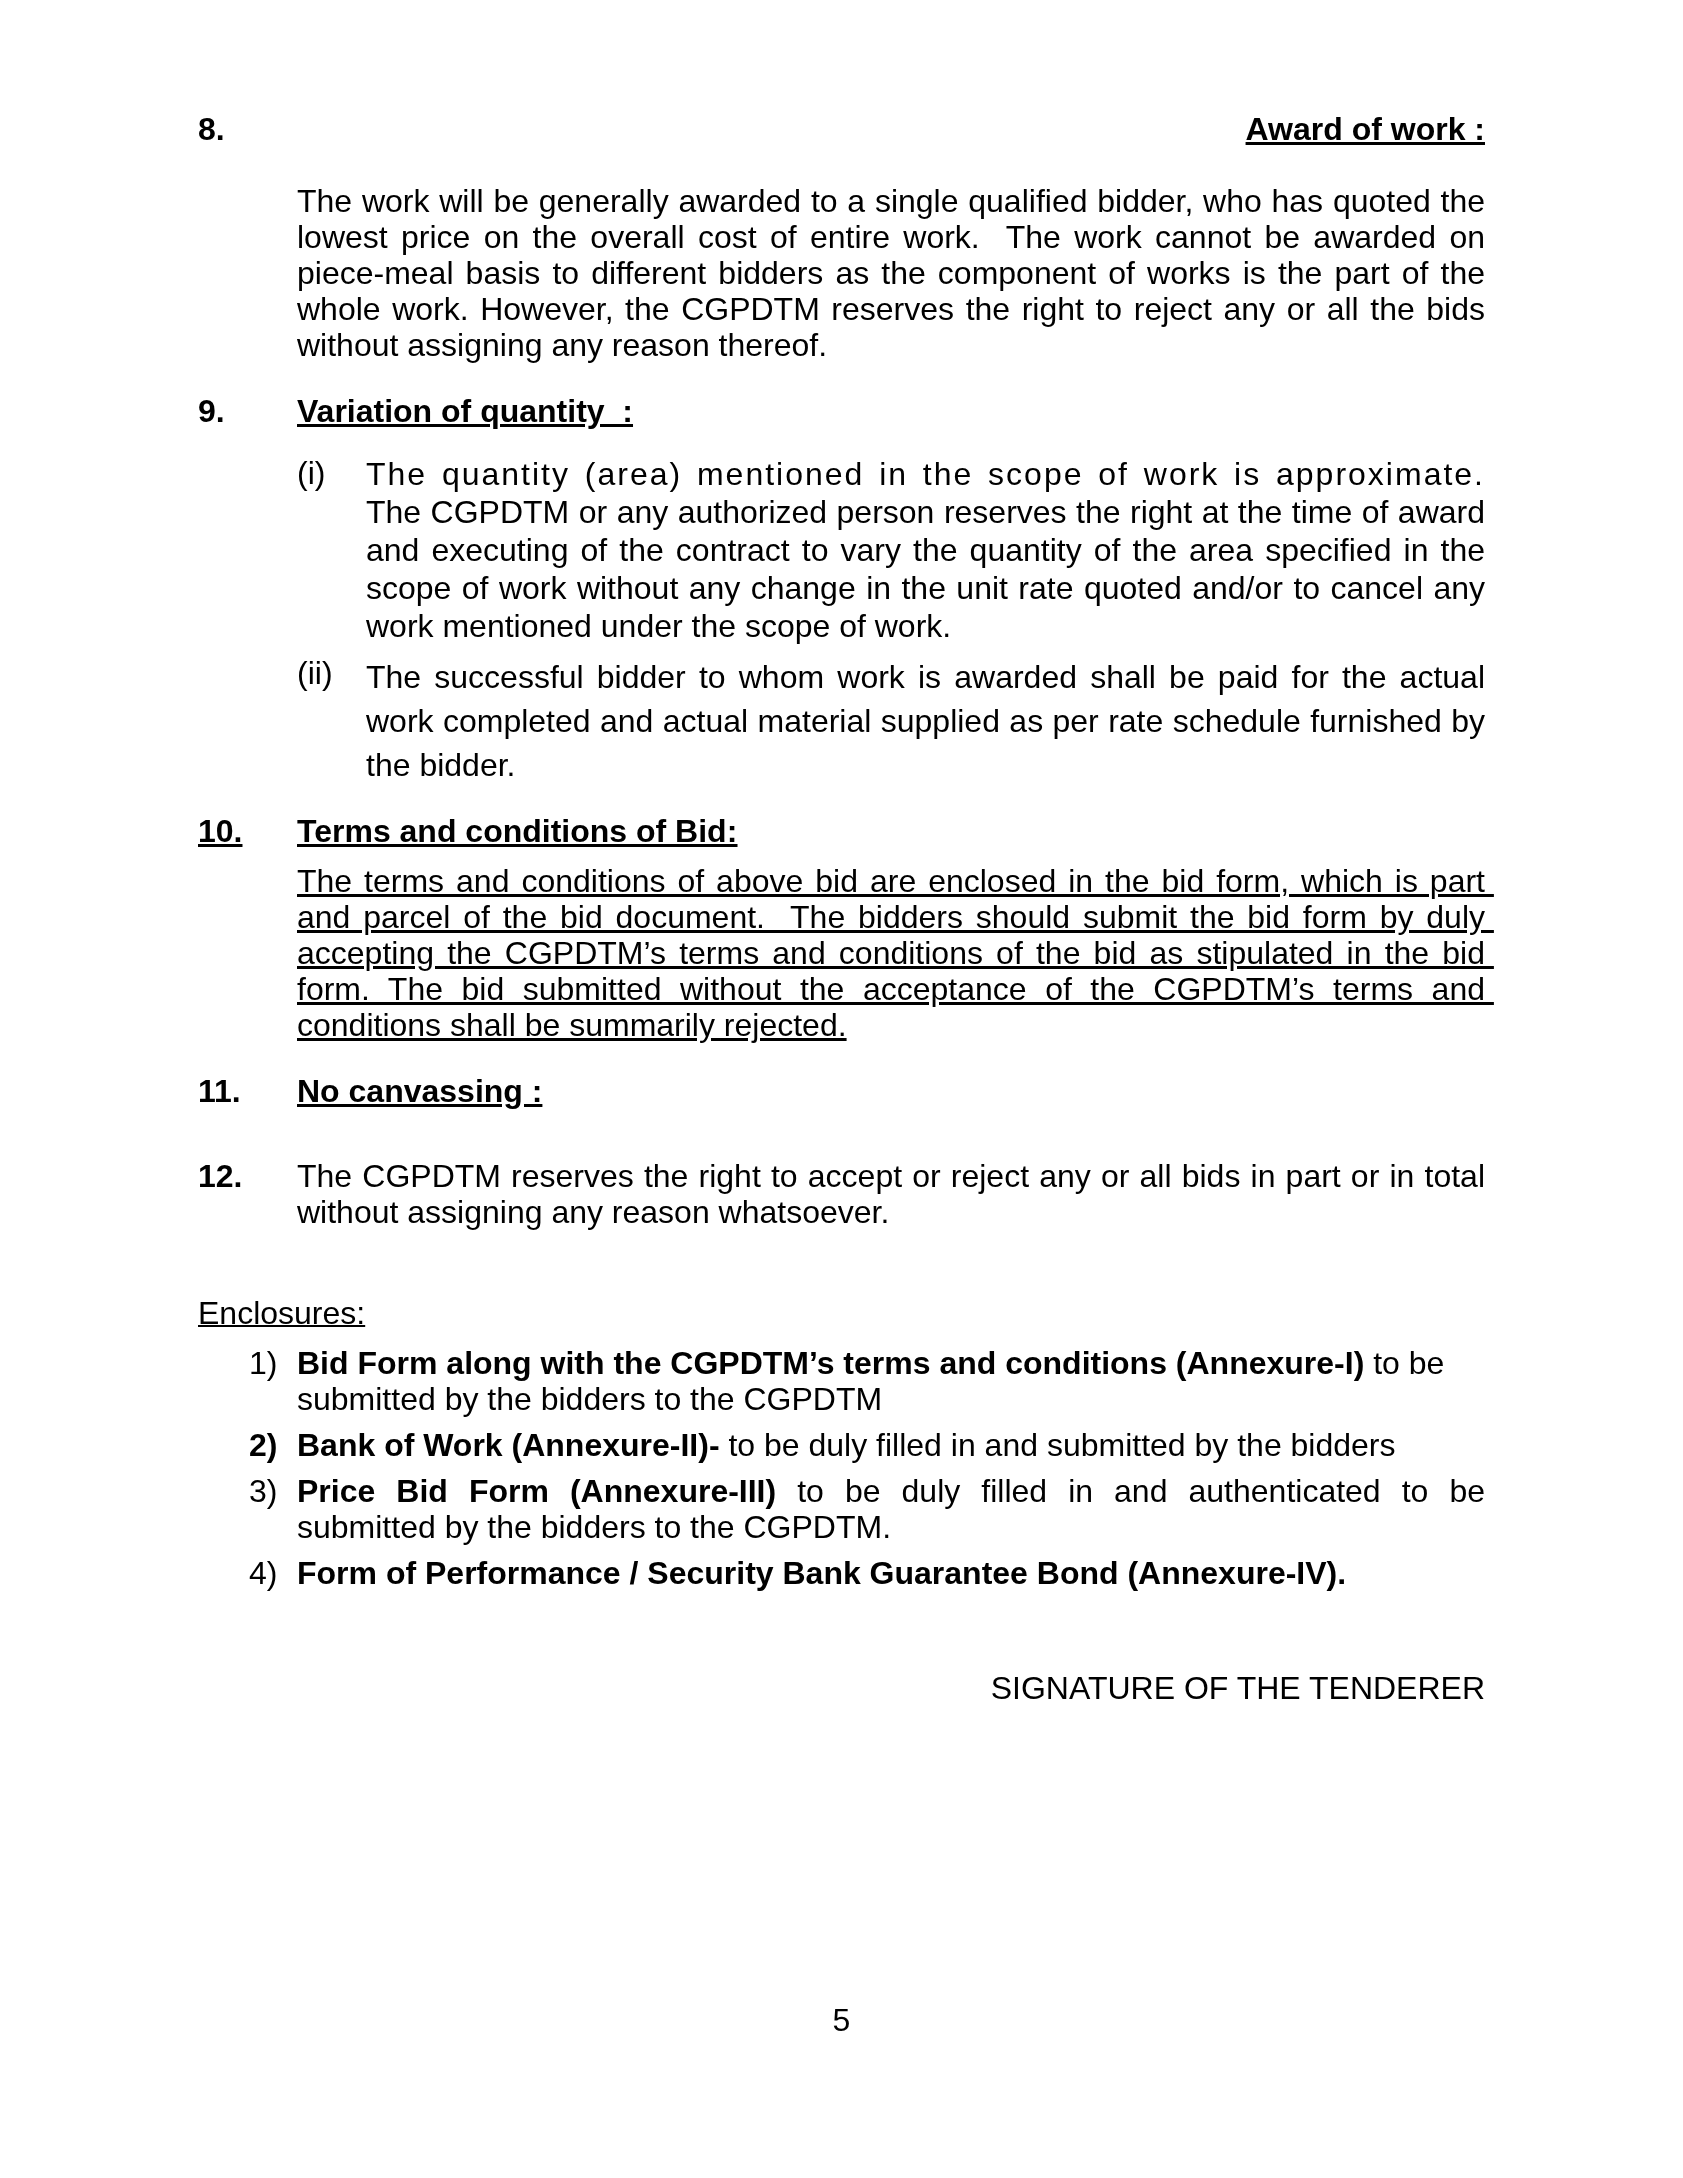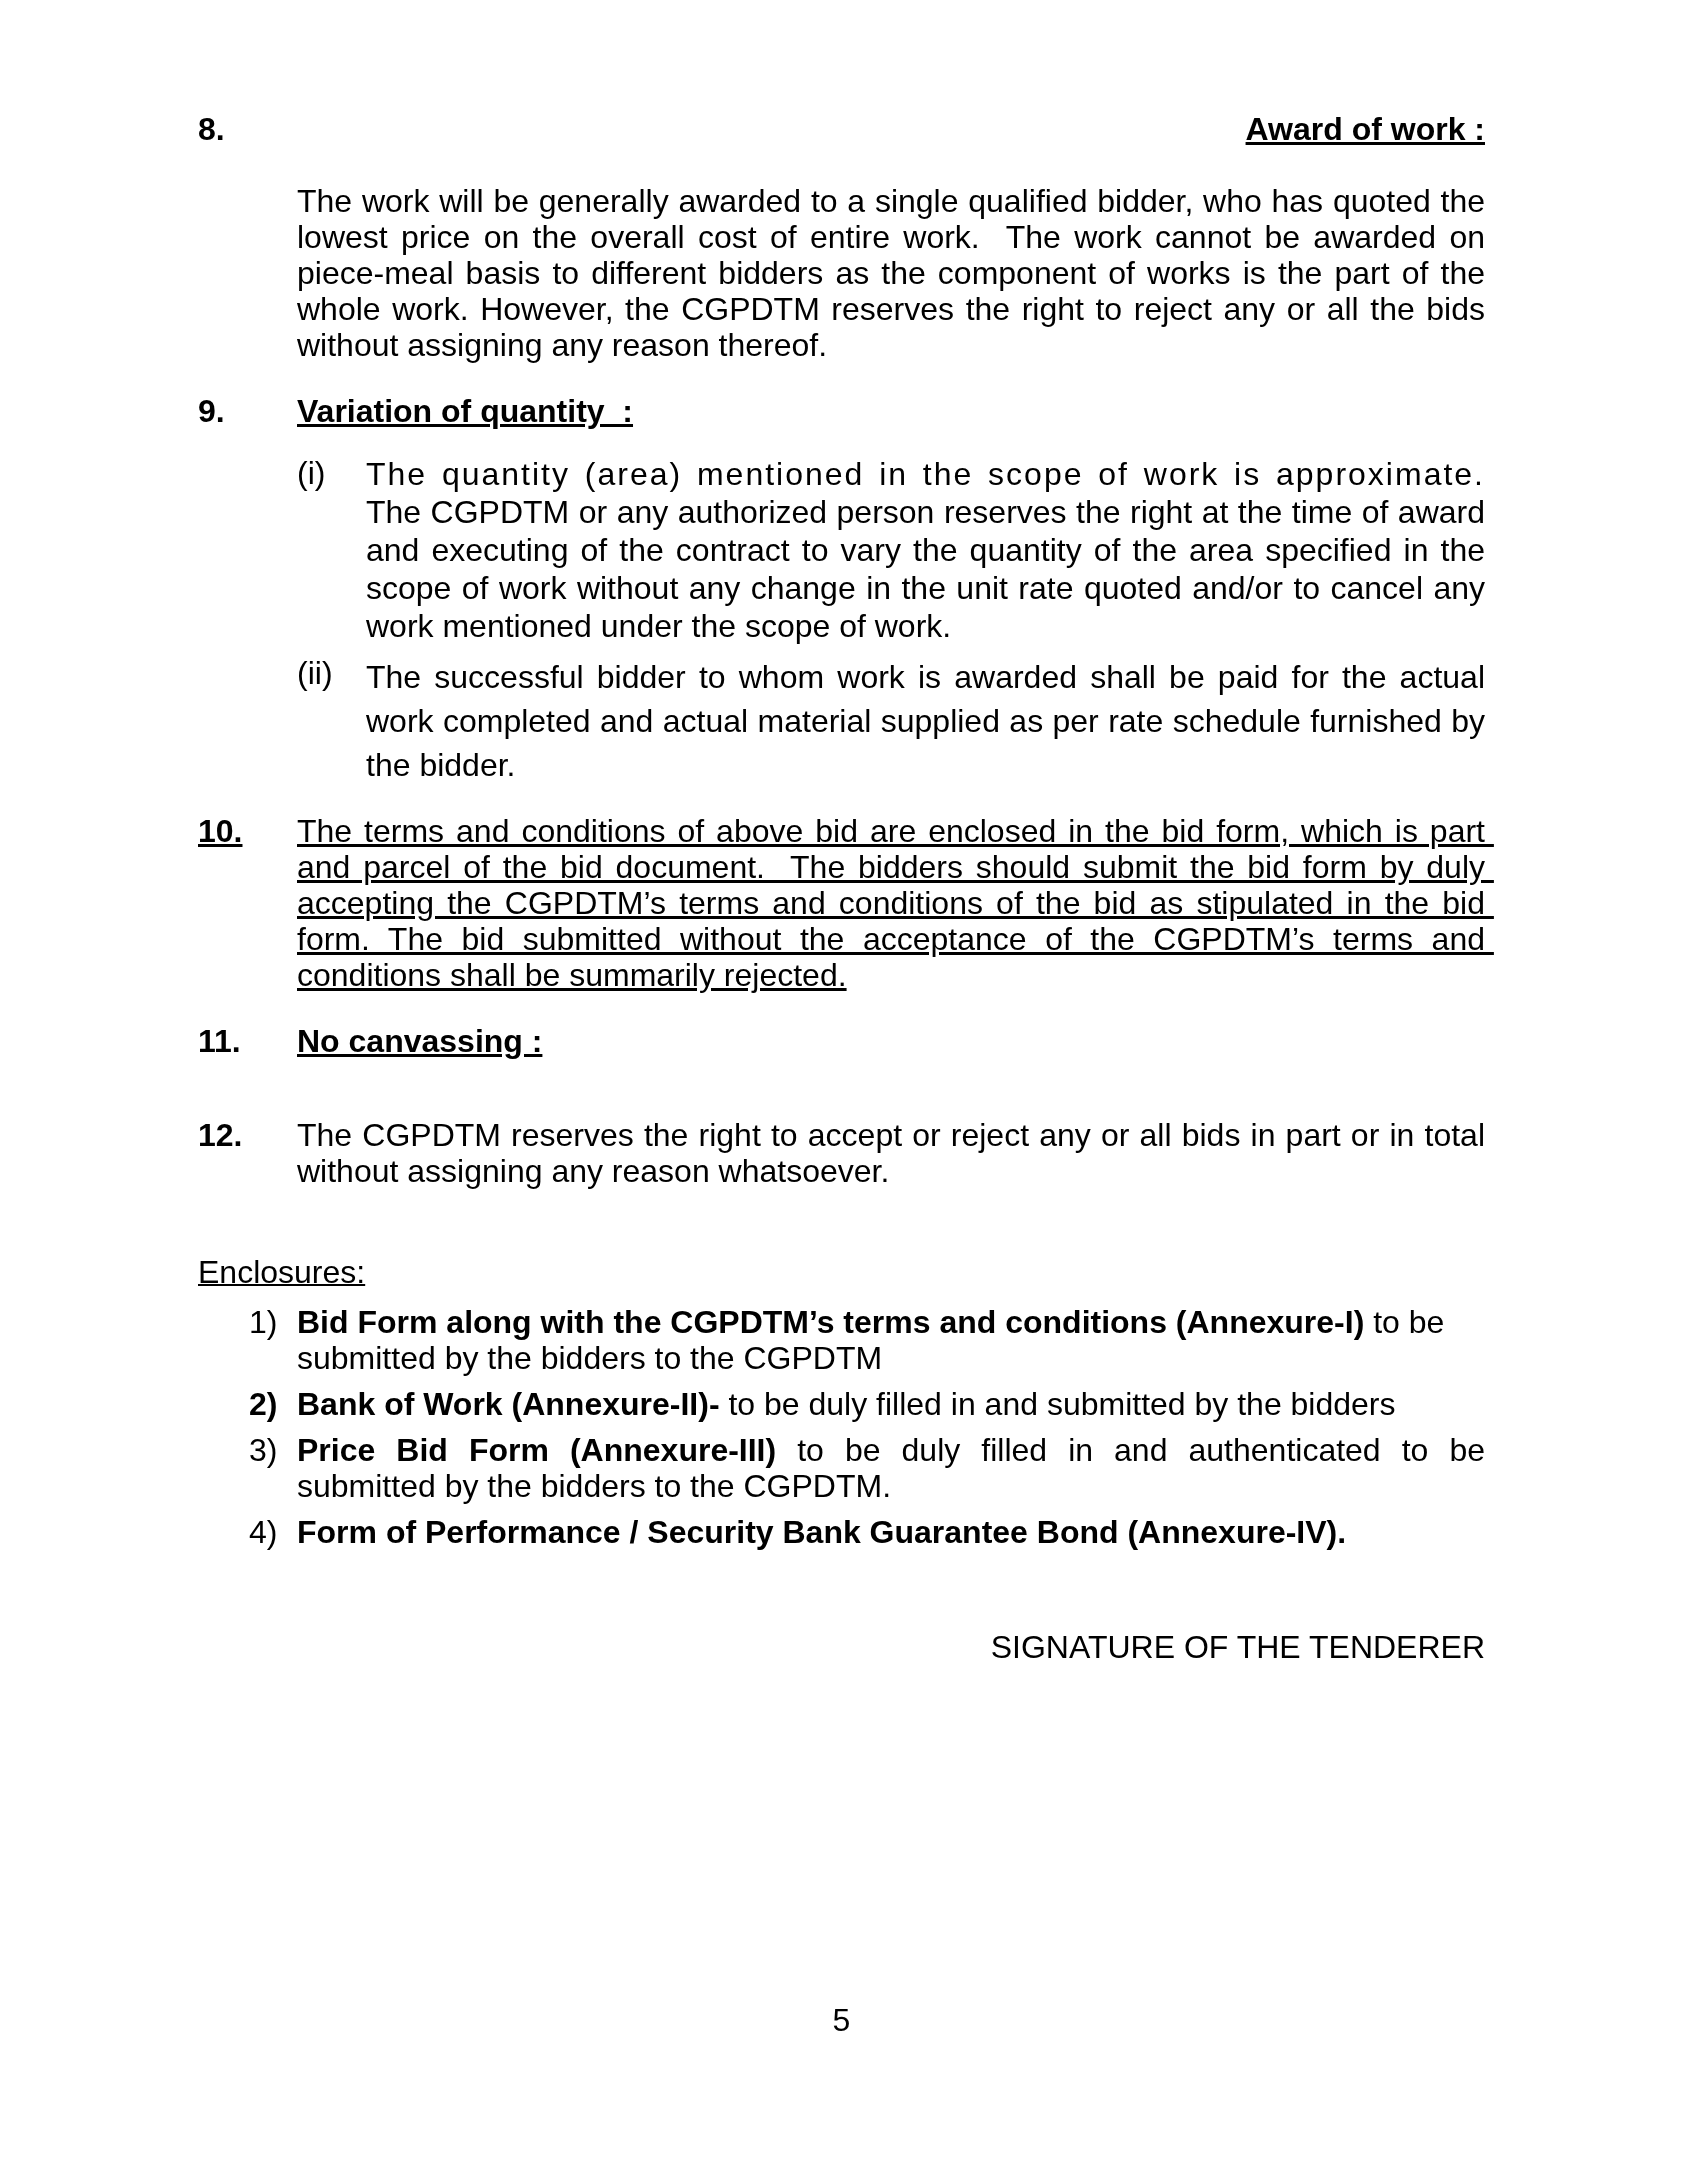--- a/index.html
+++ b/index.html
@@ -36,21 +36,21 @@
   #sec9 { margin-top: 30px; }
   #sec9 .sec-heading { margin-bottom: 26px; }
   .subitem { display: grid; grid-template-columns: 69px 1fr; }
   .subitem-i { margin-bottom: 10px; }
   .lh38 { line-height: 38px; }
   .lh44 { line-height: 44px; }
   .lead { letter-spacing: 2px; }
   #sec10 { margin-top: 26px; text-decoration: underline; }
   #sec10 .sec-heading { margin-bottom: 14px; }
   #sec11 { margin-top: 30px; }
-  #sec11 .sec-heading { margin-bottom: 26px; }
+  #sec11 .sec-heading { margin-bottom: 17px; }
   #sec12 { margin-top: 32px; }
   .enclosures { margin-top: 65px; }
   .enc-heading {
     text-decoration: underline;
     text-decoration-thickness: 2px;
     margin-bottom: 14px;
   }
   .enc-list { margin-left: 51px; }
   .enc-item { display: grid; grid-template-columns: 48px 1fr; margin-bottom: 10px; }
   .enc-item.spaced .enc-text { line-height: 36px; }
@@ -91,20 +91,21 @@
         <div class="subitem">
           <div class="sub-marker">(ii)</div>
           <div class="para lh44">The successful bidder to whom work is awarded shall be paid for the actual work completed and actual material supplied as per rate schedule furnished by the bidder.</div>
         </div>
       </div>
     </div>
 
     <div class="section" id="sec10">
       <div class="sec-num">10.</div>
       <div class="sec-body">
+        <div class="sec-heading">Terms and conditions of Bid:</div>
         <div class="para">The terms and conditions of above bid are enclosed in the bid form, which is part and parcel of the bid document.  The bidders should submit the bid form by duly accepting the CGPDTM’s terms and conditions of the bid as stipulated in the bid form. The bid submitted without the acceptance of the CGPDTM’s terms and conditions shall be summarily rejected.</div>
       </div>
     </div>
 
     <div class="section" id="sec11">
       <div class="sec-num">11.</div>
       <div class="sec-body">
         <div class="sec-heading">No canvassing :</div>
       </div>
     </div>

